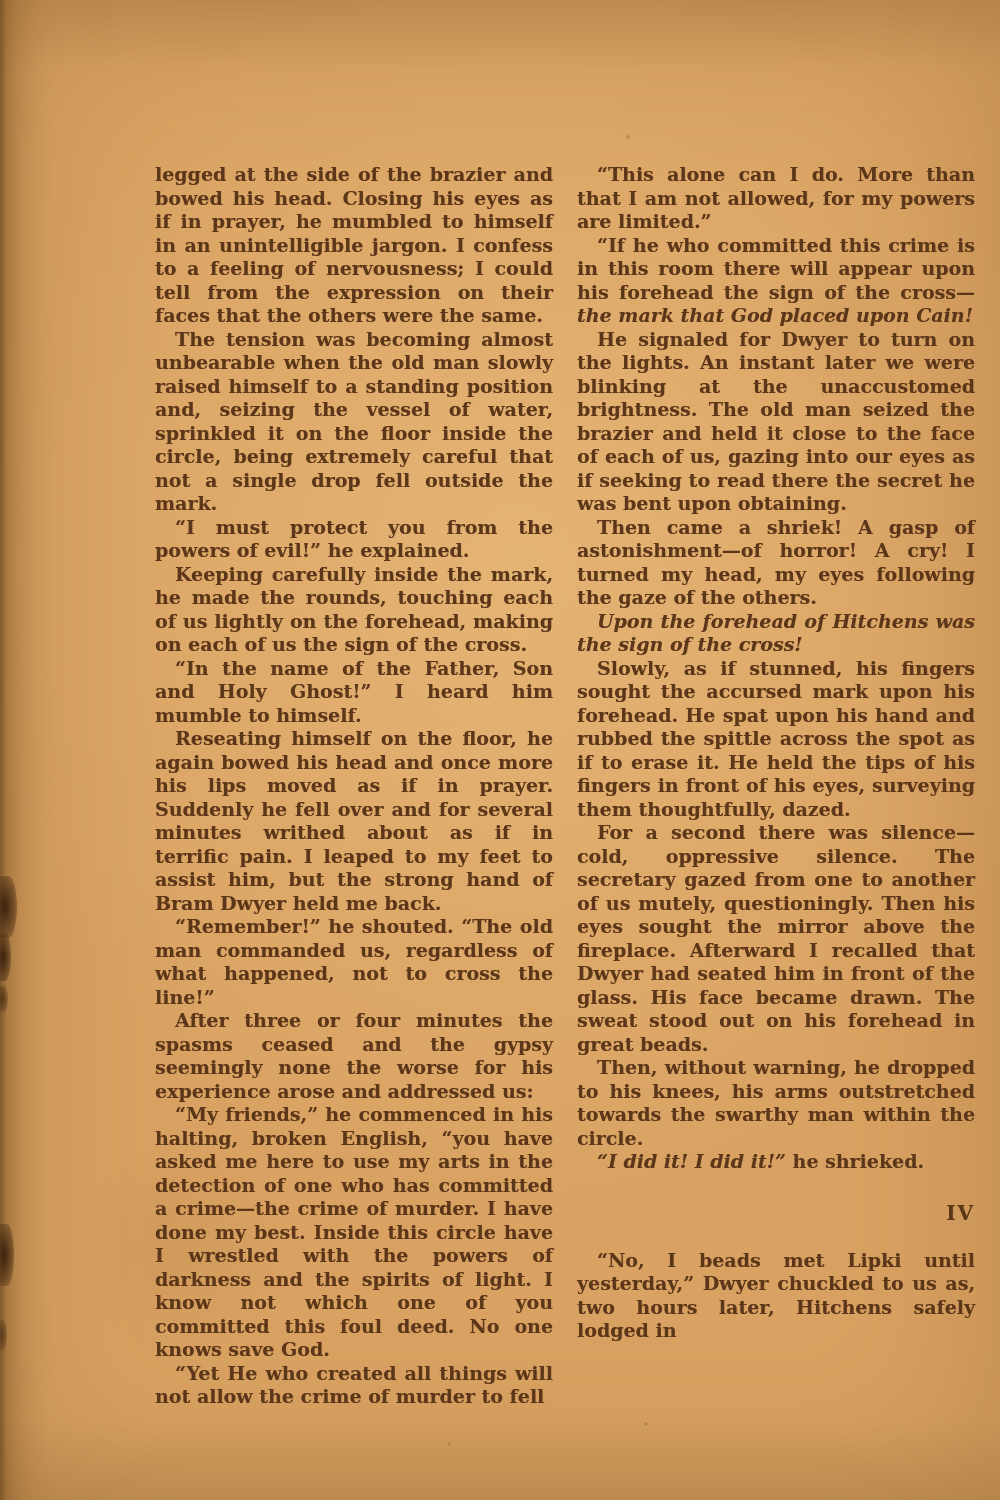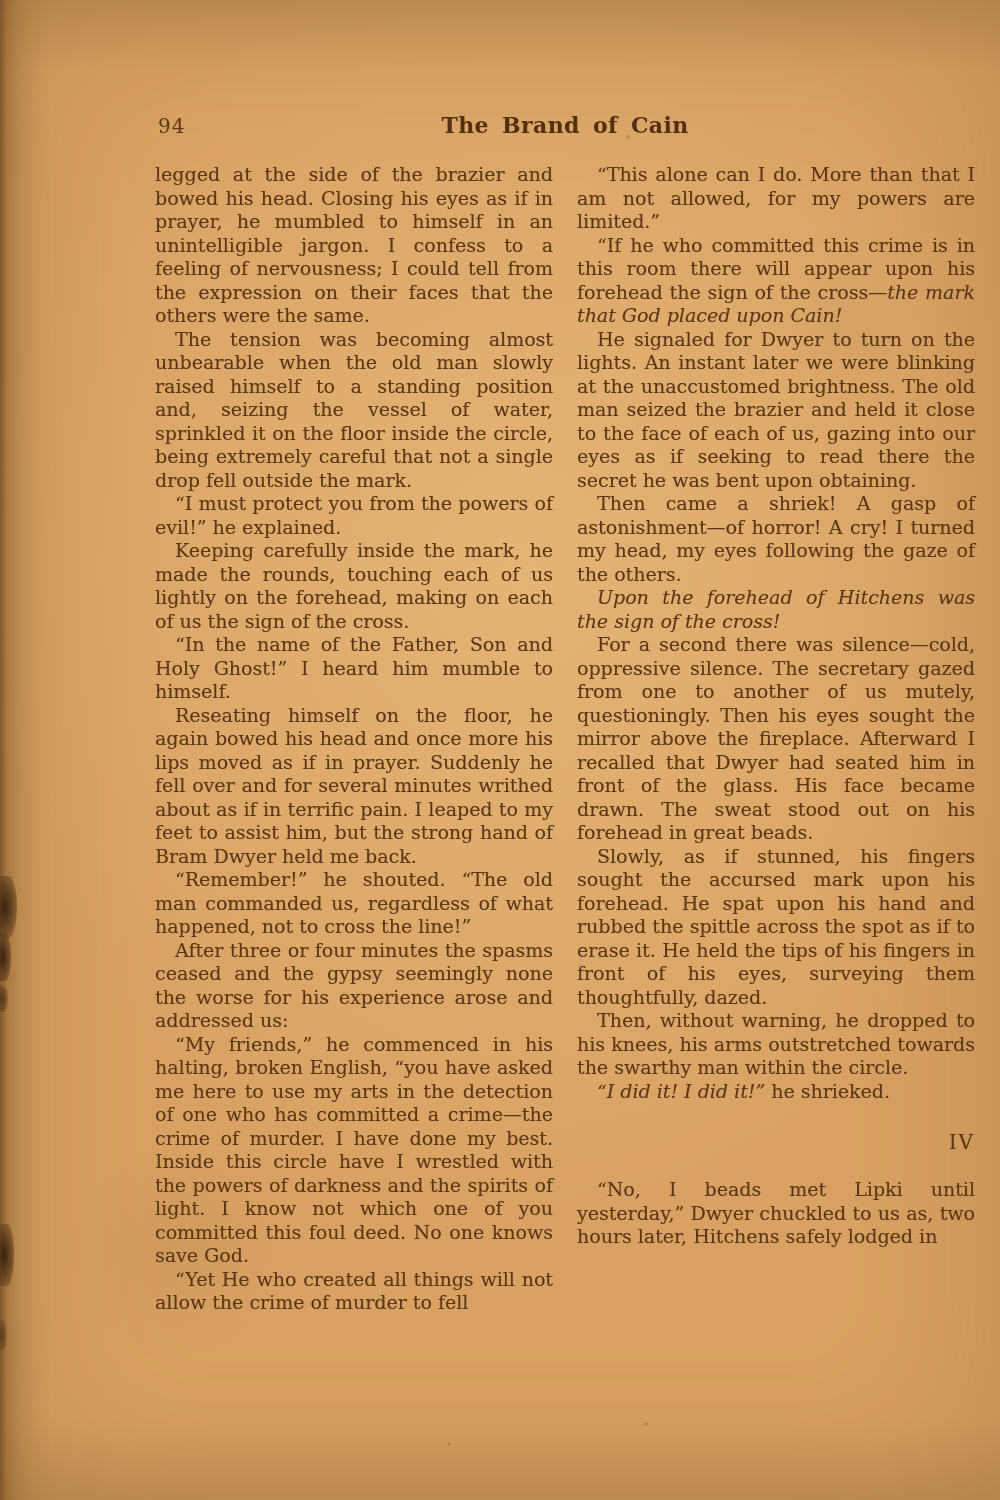--- a/index.html
+++ b/index.html
@@ -39,21 +39,21 @@
     position: absolute; left: 3px; top: 2px;
     font-size: 20px; letter-spacing: 1px;
   }
   .page-title {
     position: absolute; left: 0; right: 0; top: 0;
     text-align: center; font-weight: bold; font-size: 22px;
     letter-spacing: 0.4px; word-spacing: 5px; color: #532f14;
   }
   .columns {
     position: absolute; top: 163px; left: 155px; width: 820px;
-    display: flex; gap: 24px;
+    display: flex; gap: 24px; font-weight: bold;
   }
   .col { width: 398px; }
   .para {
     margin: 0; font-size: 19px; line-height: 23.5px;
     text-align: justify; color: #5c3619;
     text-shadow: 0.3px 0.3px 0.4px rgba(92,54,25,0.35);
   }
   .para.indent { text-indent: 20px; }
   .italic { font-style: italic; }
   .sec-heading {
@@ -67,45 +67,41 @@
 
 <div class="page">
   <div class="texture"></div>
 
   <div class="binding-mark" style="top:876px; width:17px; height:62px;"></div>
   <div class="binding-mark" style="top:933px; width:11px; height:48px;"></div>
   <div class="binding-mark" style="top:986px; width:8px; height:26px; opacity:0.7;"></div>
   <div class="binding-mark" style="top:1224px; width:14px; height:62px;"></div>
   <div class="binding-mark" style="top:1320px; width:7px; height:30px; opacity:0.6;"></div>
 
-  <div class="header">
-    <span class="page-number">94</span>
-    <span class="page-title">The Brand of Cain</span>
-  </div>
 
   <div class="columns">
     <div class="col" id="col-left">
         <p class="para"><span>legged at the side of the brazier and bowed his head. Closing his eyes as if in prayer, he mumbled to himself in an unintelligible jargon. I confess to a feeling of nervousness; I could tell from the expression on their faces that the others were the same.</span></p>
         <p class="para indent"><span>The tension was becoming almost unbearable when the old man slowly raised himself to a standing position and, seizing the vessel of water, sprinkled it on the floor inside the circle, being extremely careful that not a single drop fell outside the mark.</span></p>
         <p class="para indent"><span>“I must protect you from the powers of evil!” he explained.</span></p>
         <p class="para indent"><span>Keeping carefully inside the mark, he made the rounds, touching each of us lightly on the forehead, making on each of us the sign of the cross.</span></p>
         <p class="para indent"><span>“In the name of the Father, Son and Holy Ghost!” I heard him mumble to himself.</span></p>
         <p class="para indent"><span>Reseating himself on the floor, he again bowed his head and once more his lips moved as if in prayer. Suddenly he fell over and for several minutes writhed about as if in terrific pain. I leaped to my feet to assist him, but the strong hand of Bram Dwyer held me back.</span></p>
         <p class="para indent"><span>“Remember!” he shouted. “The old man commanded us, regardless of what happened, not to cross the line!”</span></p>
         <p class="para indent"><span>After three or four minutes the spasms ceased and the gypsy seemingly none the worse for his experience arose and addressed us:</span></p>
         <p class="para indent"><span>“My friends,” he commenced in his halting, broken English, “you have asked me here to use my arts in the detection of one who has committed a crime—the crime of murder. I have done my best. Inside this circle have I wrestled with the powers of darkness and the spirits of light. I know not which one of you committed this foul deed. No one knows save God.</span></p>
         <p class="para indent"><span>“Yet He who created all things will not allow the crime of murder to fell</span></p>
       </div>
     <div class="col" id="col-right">
         <p class="para indent"><span>“This alone can I do. More than that I am not allowed, for my powers are limited.”</span></p>
         <p class="para indent"><span>“If he who committed this crime is in this room there will appear upon his forehead the sign of the cross—</span><span class="italic">the mark that God placed upon Cain!</span></p>
         <p class="para indent"><span>He signaled for Dwyer to turn on the lights. An instant later we were blinking at the unaccustomed brightness. The old man seized the brazier and held it close to the face of each of us, gazing into our eyes as if seeking to read there the secret he was bent upon obtaining.</span></p>
         <p class="para indent"><span>Then came a shriek! A gasp of astonishment—of horror! A cry! I turned my head, my eyes following the gaze of the others.</span></p>
         <p class="para indent"><span class="italic">Upon the forehead of Hitchens was the sign of the cross!</span></p>
+        <p class="para indent"><span>Slowly, as if stunned, his fingers sought the accursed mark upon his forehead. He spat upon his hand and rubbed the spittle across the spot as if to erase it. He held the tips of his fingers in front of his eyes, surveying them thoughtfully, dazed.</span></p>
         <p class="para indent"><span>For a second there was silence—cold, oppressive silence. The secretary gazed from one to another of us mutely, questioningly. Then his eyes sought the mirror above the fireplace. Afterward I recalled that Dwyer had seated him in front of the glass. His face became drawn. The sweat stood out on his forehead in great beads.</span></p>
-        <p class="para indent"><span>Slowly, as if stunned, his fingers sought the accursed mark upon his forehead. He spat upon his hand and rubbed the spittle across the spot as if to erase it. He held the tips of his fingers in front of his eyes, surveying them thoughtfully, dazed.</span></p>
         <p class="para indent"><span>Then, without warning, he dropped to his knees, his arms outstretched towards the swarthy man within the circle.</span></p>
         <p class="para indent"><span class="italic">“I did it! I did it!”</span><span> he shrieked.</span></p>
         <div class="sec-heading">IV</div>
         <p class="para indent"><span>“No, I beads met Lipki until yesterday,” Dwyer chuckled to us as, two hours later, Hitchens safely lodged in</span></p>
       </div>
   </div>
 </div>
 
 </body></html>

